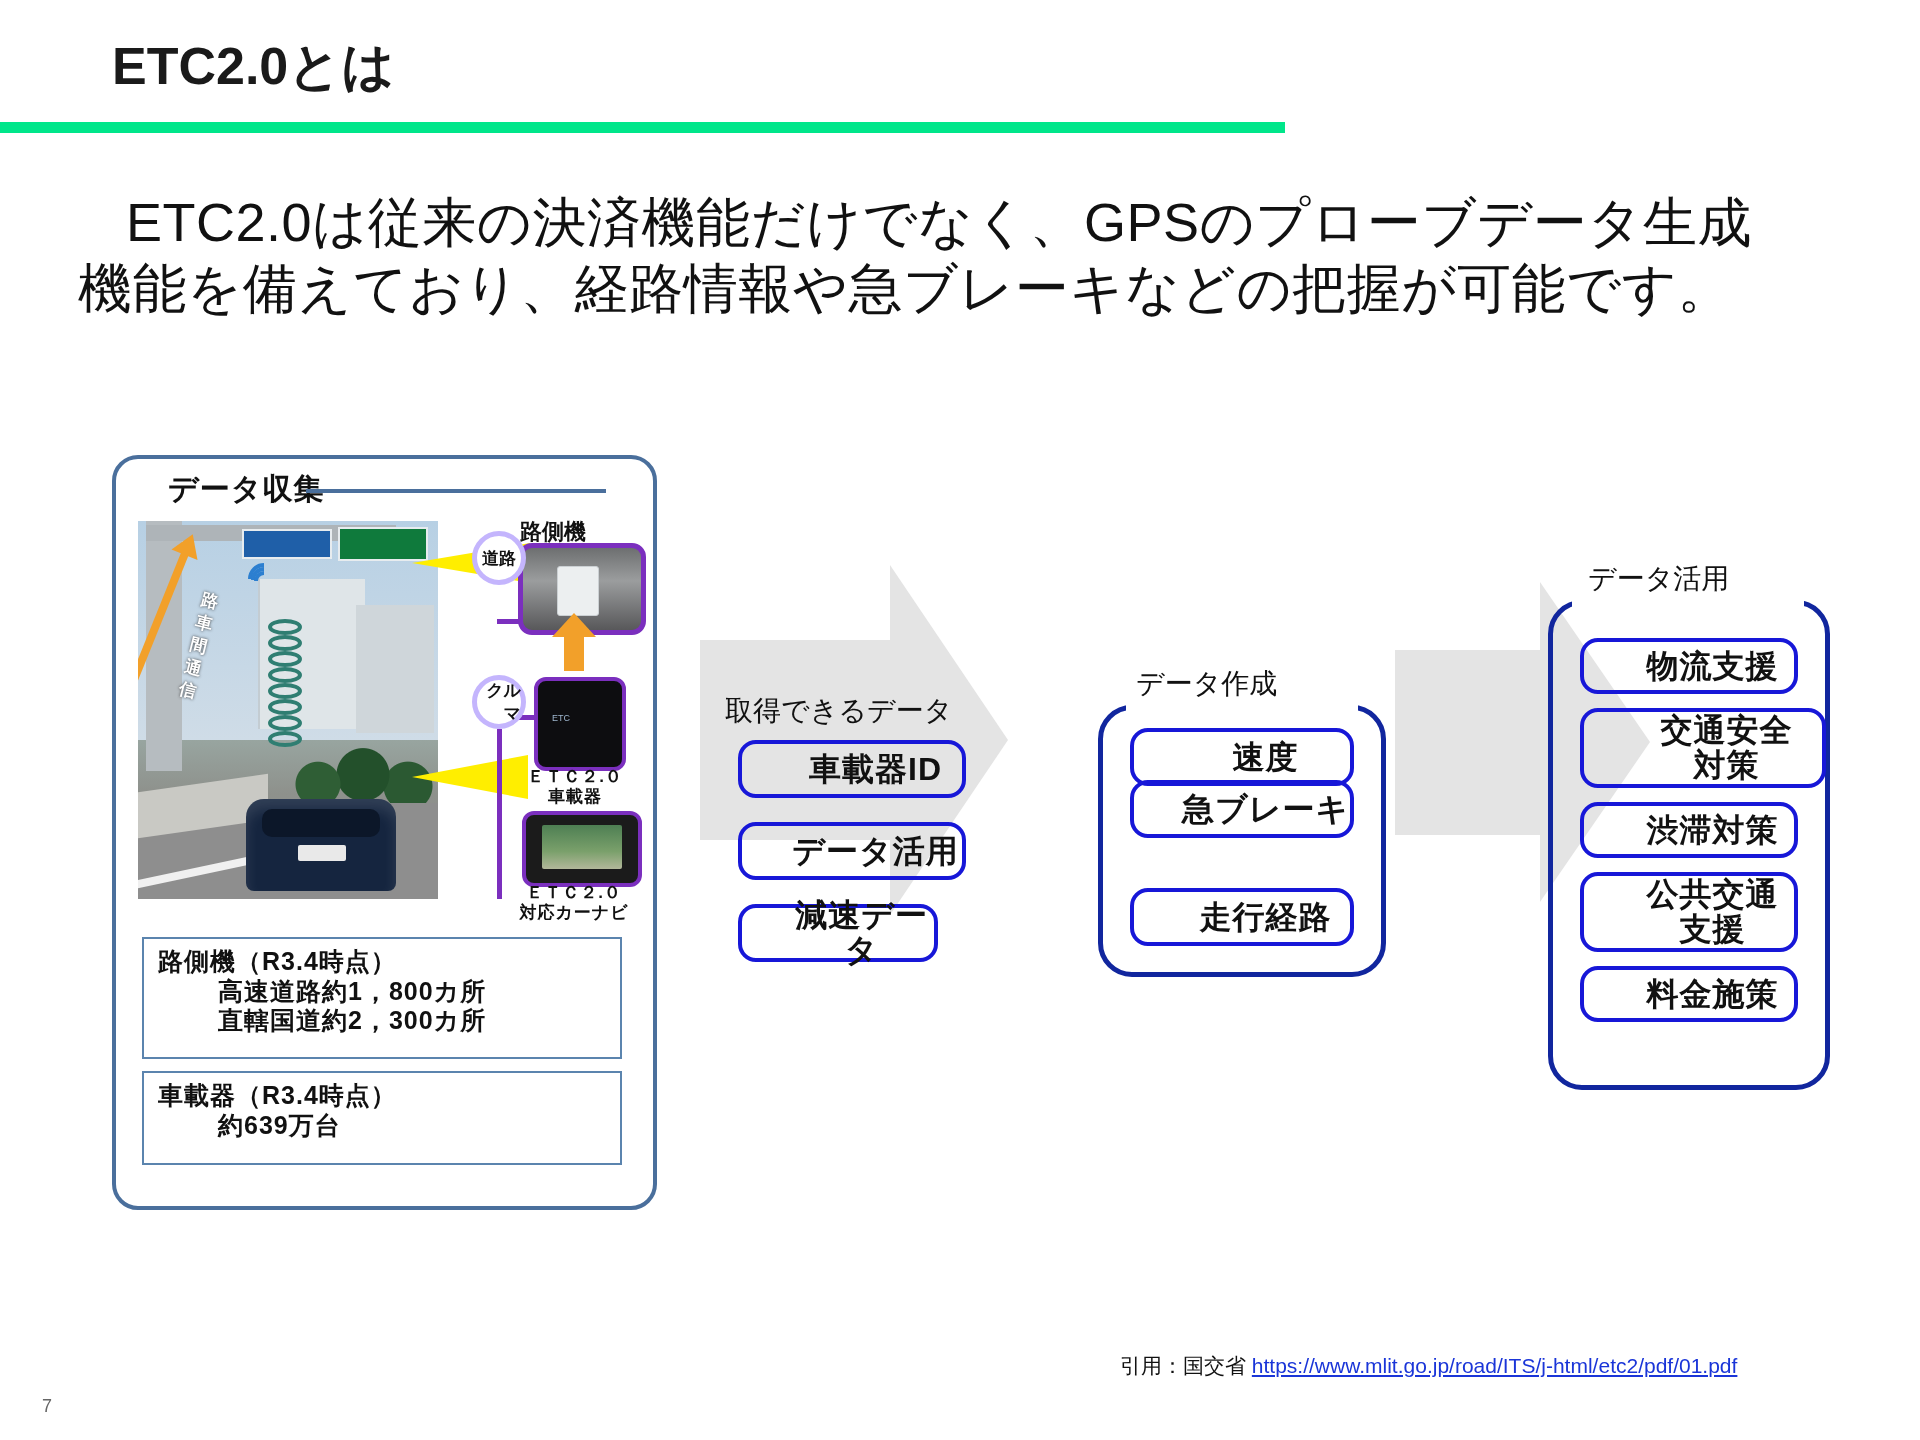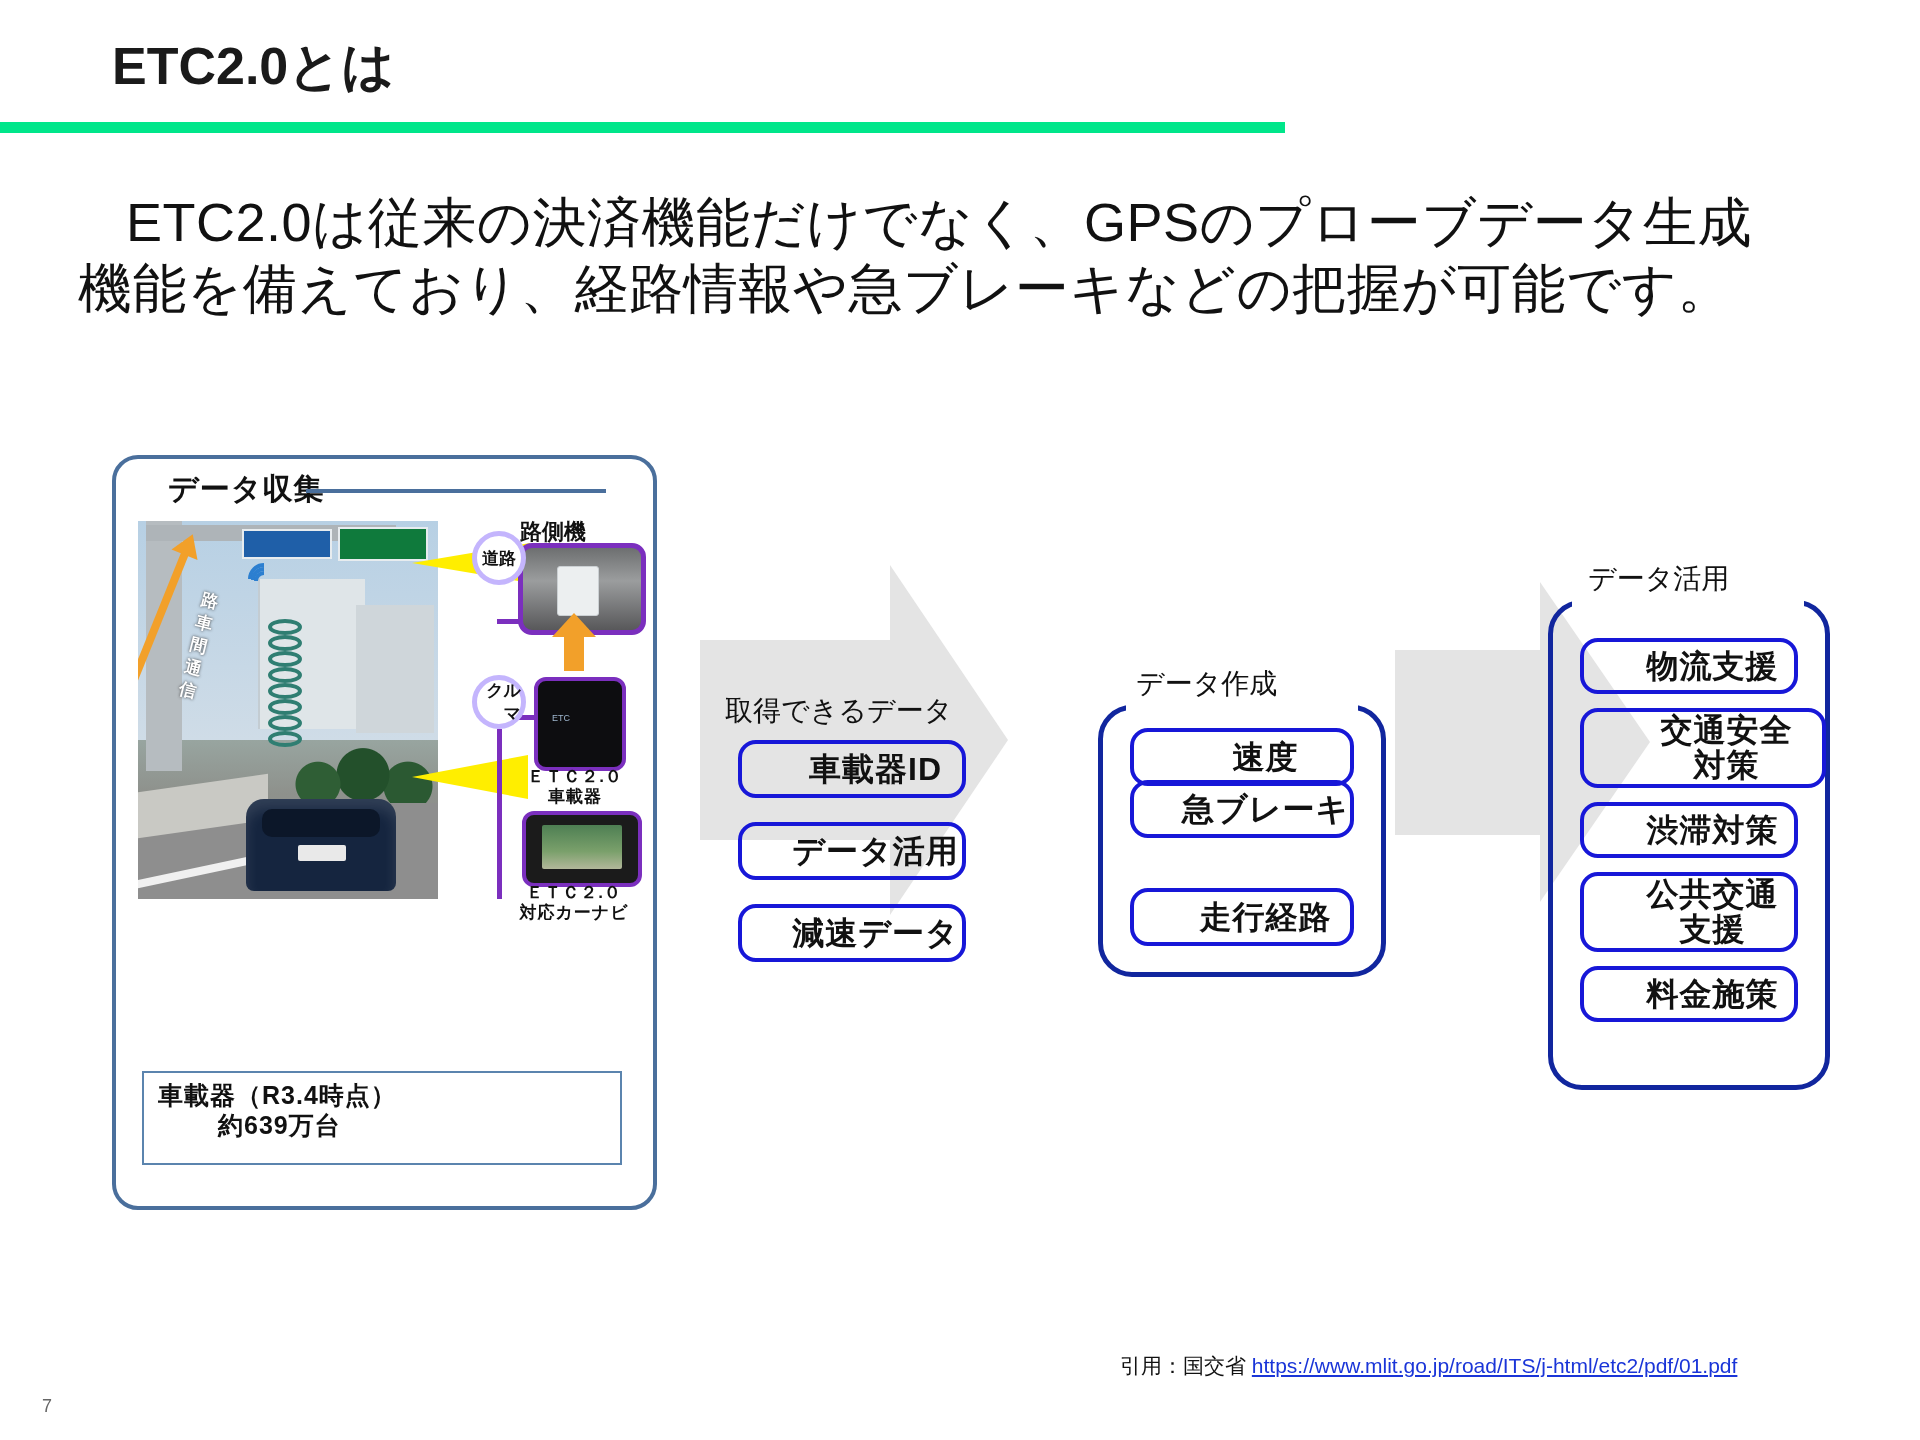--- a/index.html
+++ b/index.html
@@ -288,21 +288,21 @@
     letter-spacing:1px;
     line-height:1.08;
     text-align:center;
     padding-left:47px;
   }
 
   
   .g1-label { left:725px; top:692px; }
   .g1-p1 { left:738px; top:740px; width:228px; height:58px; }
   .g1-p2 { left:738px; top:822px; width:228px; height:58px; }
-  .g1-p3 { left:738px; top:904px; width:228px; height:58px; }
+  .g1-p3 { left:738px; top:904px; width:200px; height:58px; }
 
   
   .bracket {
     position:absolute;
     border:5px solid #11269e;
     border-radius:34px;
     box-sizing:border-box;
     background:transparent;
   }
   .g2-bracket { left:1098px; top:705px; width:288px; height:272px; }
@@ -428,20 +428,25 @@
     <div class="navi-screen"></div>
   </div>
   <div class="navi-cap">
     <div>ＥＴＣ２.０</div>
     <div>対応カーナビ</div>
   </div>
 
   <div class="circle-tag circle-road">道路</div>
   <div class="circle-tag circle-car">クルマ</div>
 
+  <div class="stat-box b1">
+    <div>路側機（R3.4時点）</div>
+    <div class="stat-ind">高速道路約1，800カ所</div>
+    <div class="stat-ind">直轄国道約2，300カ所</div>
+  </div>
   <div class="stat-box b2">
     <div>車載器（R3.4時点）</div>
     <div class="stat-ind">約639万台</div>
   </div>
 </div>
 
 <div class="grey-arrow arrow1"></div>
 <div class="grey-arrow arrow2"></div>
 
 <div class="grp-label g1-label">取得できるデータ</div>

